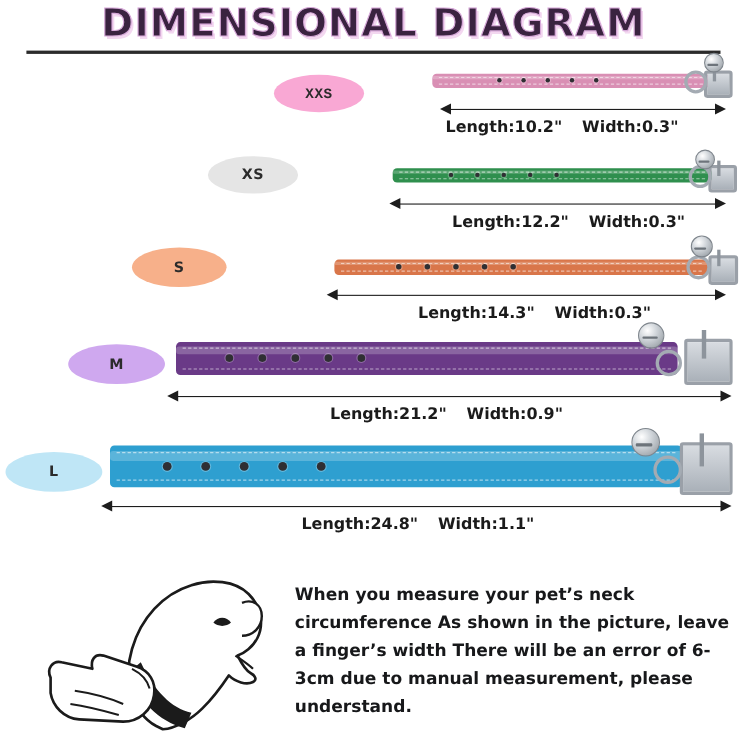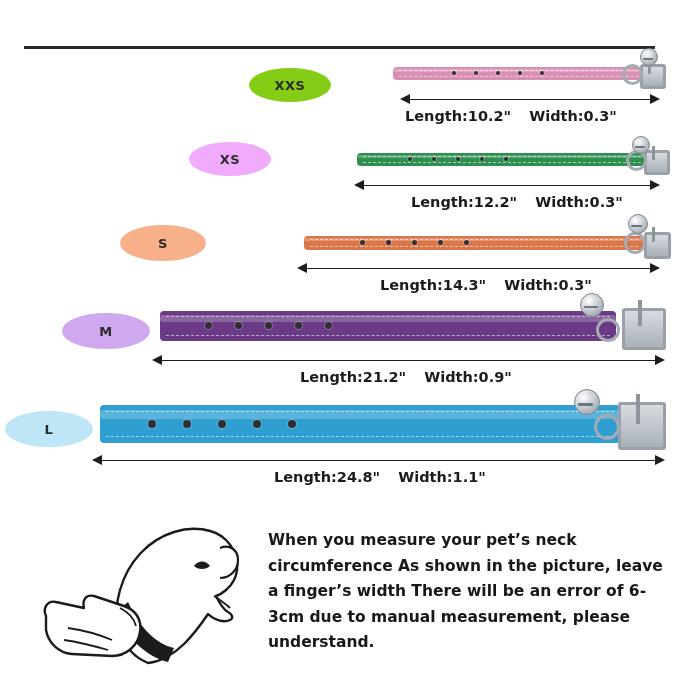--- a/index.html
+++ b/index.html
@@ -157,23 +157,24 @@
     top: 508px;
     width: 240px;
     height: 160px;
   }
 </style>
 </head>
 <body>
 
 <div class="page">
 
+  <div class="title">DIMENSIONAL DIAGRAM</div>
   <div class="title-underline"></div>
 
-  <div class="badge" style="left:249px; top:68px; width:82px; height:34px; background:#84cc16;">
+  <div class="badge" style="left:249px; top:68px; width:82px; height:34px; background:#f9a8d4;font-family:Liberation Mono, monospace;">
     <span>XXS</span>
   </div>
 
   <div class="collar" style="left:393px; top:67px; width:252px; height:13px; background:#d98fb4;">
     <div class="sheen"></div>
     <div class="stitch-top" style="top:3px;"></div>
     <div class="stitch-bot" style="bottom:3px;"></div>
   </div>
   <div class="hole" style="left:452px; top:71px; width:4px; height:4px;"></div>
   <div class="hole" style="left:474px; top:71px; width:4px; height:4px;"></div>
@@ -186,21 +187,21 @@
   <div class="bell" style="left:640px; top:48px; width:16px; height:16px;"></div>
   <div class="bell-slot" style="left:643px; top:58px; width:10px; height:2px;"></div>
 
   <div class="dimline" style="left:405px; top:99px; width:251px;"></div>
   <div class="arrow-l" style="left:400px; top:94px;"></div>
   <div class="arrow-r" style="left:650px; top:94px;"></div>
   <div class="dimlabel" style="left:405px; top:108px;">
     <span>Length:10.2"</span><span class="gap"></span><span>Width:0.3"</span>
   </div>
 
-  <div class="badge" style="left:189px; top:142px; width:82px; height:34px; background:#f0abfc;">
+  <div class="badge" style="left:189px; top:142px; width:82px; height:34px; background:#e5e5e5;">
     <span>XS</span>
   </div>
 
   <div class="collar" style="left:357px; top:153px; width:290px; height:13px; background:#2f8f4e;">
     <div class="sheen"></div>
     <div class="stitch-top" style="top:3px;"></div>
     <div class="stitch-bot" style="bottom:3px;"></div>
   </div>
   <div class="hole" style="left:408px; top:157px; width:4px; height:4px;"></div>
   <div class="hole" style="left:432px; top:157px; width:4px; height:4px;"></div>

